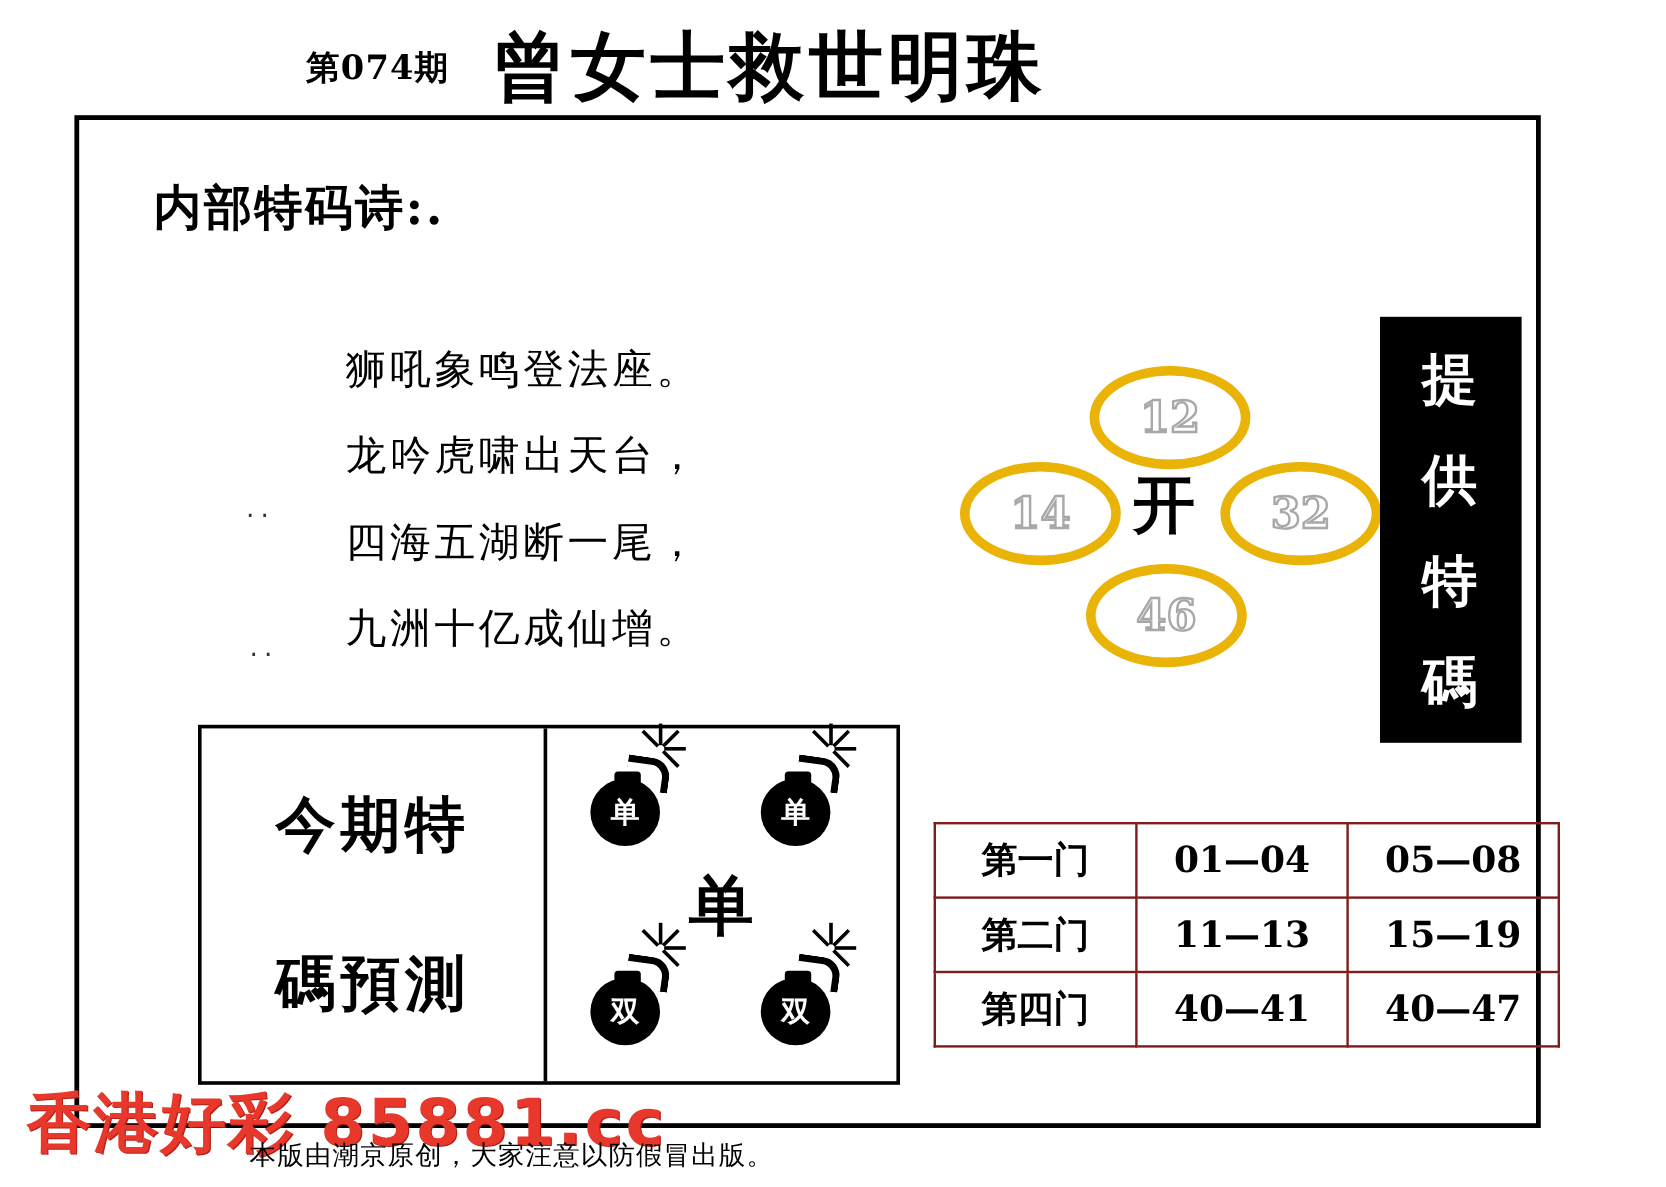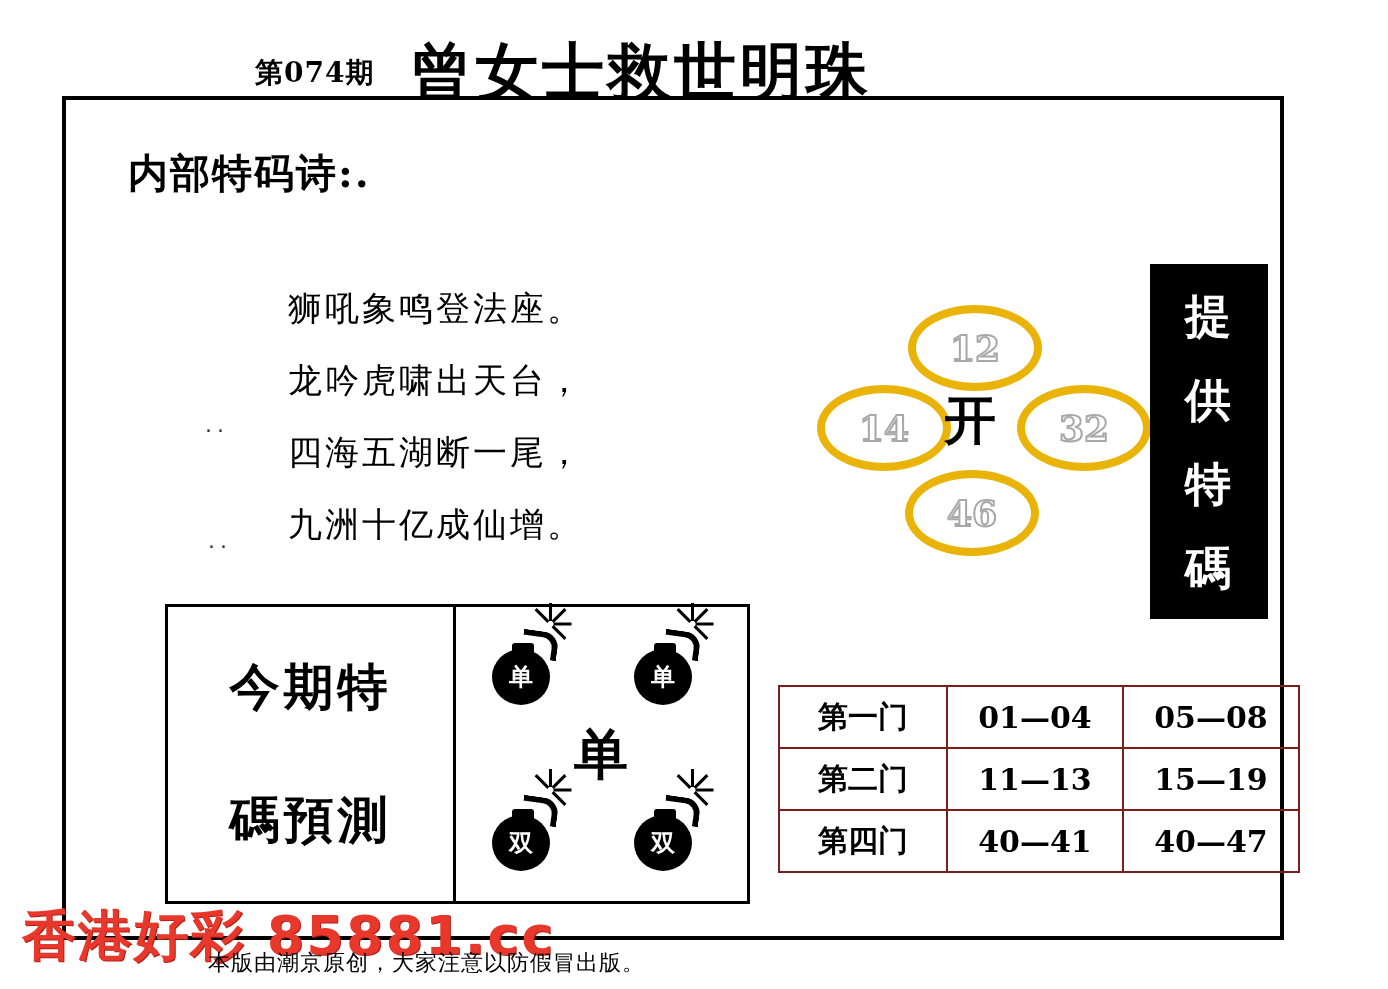--- a/index.html
+++ b/index.html
@@ -11,21 +11,21 @@
     width: 1388px;
     height: 989px;
     position: relative;
     font-family: "DejaVu Sans", "Liberation Sans", sans-serif;
     overflow: hidden;
   }
 
   
   .header {
     position: absolute;
-    top: 18px;
+    top: 2px;
     left: 0;
     width: 1204px;
     height: 80px;
   }
   .issue-label {
     position: absolute;
     left: 255px;
     top: 36px;
     font-size: 28px;
     font-weight: bold;
@@ -116,21 +116,21 @@
     align-items: center;
     justify-content: center;
     font-family: "DejaVu Serif", "Liberation Serif", serif;
     font-size: 36px;
     font-weight: bold;
     color: #ffffff;
     -webkit-text-stroke: 2px #a8a8a8;
     text-shadow: 0 0 0 #fff;
   }
   .ball.top   { left: 113px; top: 5px; }
-  .ball.left  { left: 22px;   top: 85px; }
+  .ball.left  { left: 5px;   top: 85px; }
   .ball.right { left: 222px; top: 85px; }
   .ball.bottom{ left: 110px; top: 170px; }
   .kai {
     position: absolute;
     left: 140px;
     top: 88px;
     width: 70px;
     height: 66px;
     display: flex;
     align-items: center;

